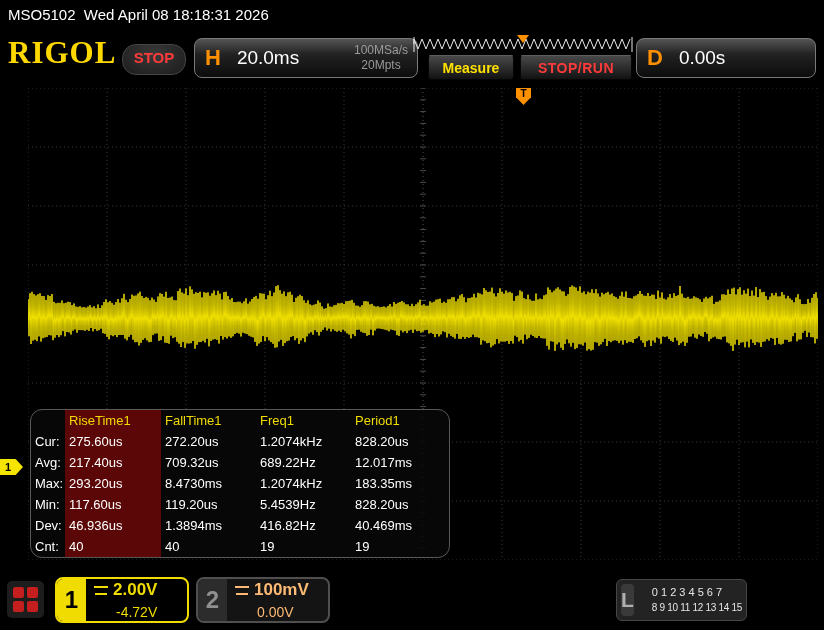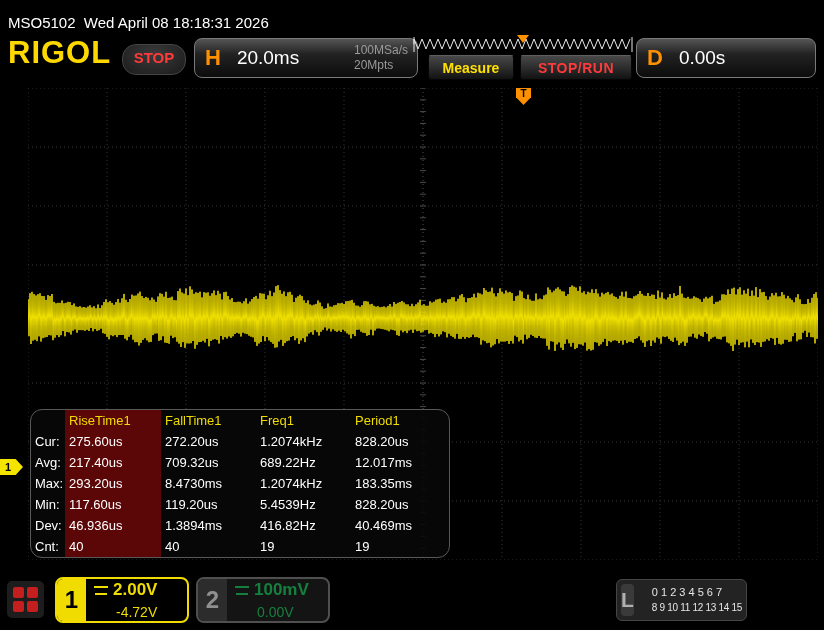--- a/index.html
+++ b/index.html
@@ -1,30 +1,30 @@
 <!DOCTYPE html>
 <html><head>
 <meta charset="utf-8">
 <style>
   *{margin:0;padding:0;box-sizing:border-box}
   html,body{width:824px;height:630px;background:#000;overflow:hidden}
   body{font-family:"Liberation Sans",sans-serif;position:relative;color:#fff}
 
-  .statusbar{position:absolute;left:0;top:8px;width:824px;height:30px;font-size:15px;line-height:30px;padding-left:8px}
+  .statusbar{position:absolute;left:0;top:0;width:824px;height:30px;font-size:15px;line-height:30px;padding-left:8px}
   .statusbar span{white-space:pre}
 
   .header{position:absolute;left:0;top:30px;width:824px;height:54px}
-  .logo{position:absolute;left:8px;top:5px;font-family:Liberation Sans, sans-serif;font-weight:bold;font-size:31px;color:#ffd800;letter-spacing:1px}
+  .logo{position:absolute;left:8px;top:5px;font-family:Liberation Serif, serif;font-weight:bold;font-size:31px;color:#ffd800;letter-spacing:1px}
   .stop-pill{position:absolute;left:122px;top:14px;width:64px;height:31px;border-radius:14px;background:radial-gradient(ellipse at 50% 30%,#3a3a3a,#1b1b1b);border:1px solid #454545;color:#ff3a3a;font-weight:bold;font-size:15px;text-align:center;line-height:25px}
   .hbox,.dbox{position:absolute;top:8px;height:40px;border:1px solid #7a7a7a;border-radius:8px;background:linear-gradient(180deg,#555 0%,#222 40%,#0c0c0c 100%);display:flex;align-items:center}
   .hbox{left:194px;width:224px}
   .dbox{left:636px;width:180px}
   .hd-letter{color:#ff9000;font-weight:bold;font-size:22px;margin-left:10px}
   .hd-value{color:#fff;font-size:19px;margin-left:16px}
-  .h-right{margin-left:auto;margin-right:9px;text-align:left;color:#9a9a9a;font-size:12px;line-height:1.25}
+  .h-right{margin-left:auto;margin-right:9px;text-align:center;color:#9a9a9a;font-size:12px;line-height:1.25}
   .timeline{position:absolute;left:413px;top:5px;width:220px;height:19px}
   .btn{position:absolute;top:25px;height:25px;background:linear-gradient(180deg,#484848,#121212);border:1px solid #060606;border-top-color:#5f5f5f;border-radius:3px;font-weight:bold;font-size:14px;display:flex;align-items:center;justify-content:center}
   .btn-measure{left:428px;width:86px;color:#ffe100}
   .btn-stoprun{left:520px;width:112px;color:#ff3a3a;letter-spacing:.5px}
 
   .grid-area{position:absolute;left:28px;top:88px;width:790px;height:472px}
   .trig-marker{position:absolute;left:516px;top:88px;width:15px;height:17px;background:#ff9000;clip-path:polygon(0 0,100% 0,100% 55%,50% 100%,0 55%);color:#000;font-size:10px;font-weight:bold;text-align:center;line-height:11px}
   .ch-marker{position:absolute;left:0;top:459px;width:23px;height:16px;background:#f5e400;clip-path:polygon(0 0,68% 0,100% 50%,68% 100%,0 100%);color:#000;font-size:11px;font-weight:bold;line-height:16px;padding-left:5px}
 
   .mpanel{position:absolute;left:30px;top:409px;width:420px;background:rgba(8,8,8,.9);border:1px solid #585858;border-radius:12px;display:grid;grid-template-columns:34px 96px 95px 95px 94px;grid-auto-rows:21px;font-size:13px;overflow:hidden}
@@ -39,21 +39,21 @@
   .chbadge{position:absolute;top:7px;height:46px;border-radius:8px;display:flex;overflow:hidden}
   .ch1{left:55px;width:134px;border:2px solid #f0dc00;background:#000}
   .ch2{left:196px;width:134px;border:2px solid #4f4f4f;background:#141414}
   .ch-num{width:29px;display:flex;align-items:center;justify-content:center;font-size:24px;font-weight:bold}
   .ch1 .ch-num{background:#f0dc00;color:#000}
   .ch2 .ch-num{background:#2c2c2c;color:#8f8f8f}
   .ch-right{flex:1;display:flex;flex-direction:column;justify-content:center;padding:1px 6px 1px 8px}
   .ch-scale{display:flex;align-items:center;gap:5px;font-weight:bold;font-size:17px}
   .ch-offset{font-size:14px;padding-left:22px;margin-top:4px}
   .ch1 .ch-scale,.ch1 .ch-offset,.ch1 .coupling{color:#f0dc00}
-  .ch2 .ch-scale,.ch2 .ch-offset,.ch2 .coupling{color:#15803d}
+  .ch2 .ch-scale,.ch2 .ch-offset,.ch2 .coupling{color:#fdba74}
   .coupling{width:14px;height:9px;position:relative;display:inline-block;flex:0 0 auto}
   .coupling::before{content:"";position:absolute;top:0;left:0;right:0;height:2px;background:currentColor}
   .coupling::after{content:"";position:absolute;bottom:0;left:1px;right:1px;border-bottom:2px dashed currentColor}
   .lbadge{position:absolute;left:616px;top:9px;width:131px;height:42px;background:#232323;border:1px solid #464646;border-radius:6px;display:flex;align-items:center;padding:3px 4px}
   .lbox{width:27px;height:32px;background:#3a3a3a;border-radius:4px;color:#b0b0b0;font-size:21px;font-weight:bold;display:flex;align-items:center;justify-content:center}
   .ldigits{margin-left:18px;color:#e6e6e6;font-size:11px;line-height:15px;white-space:nowrap}
   .ldigits .r2{font-size:10px;letter-spacing:-.3px}
 </style>
 </head>
 <body>

